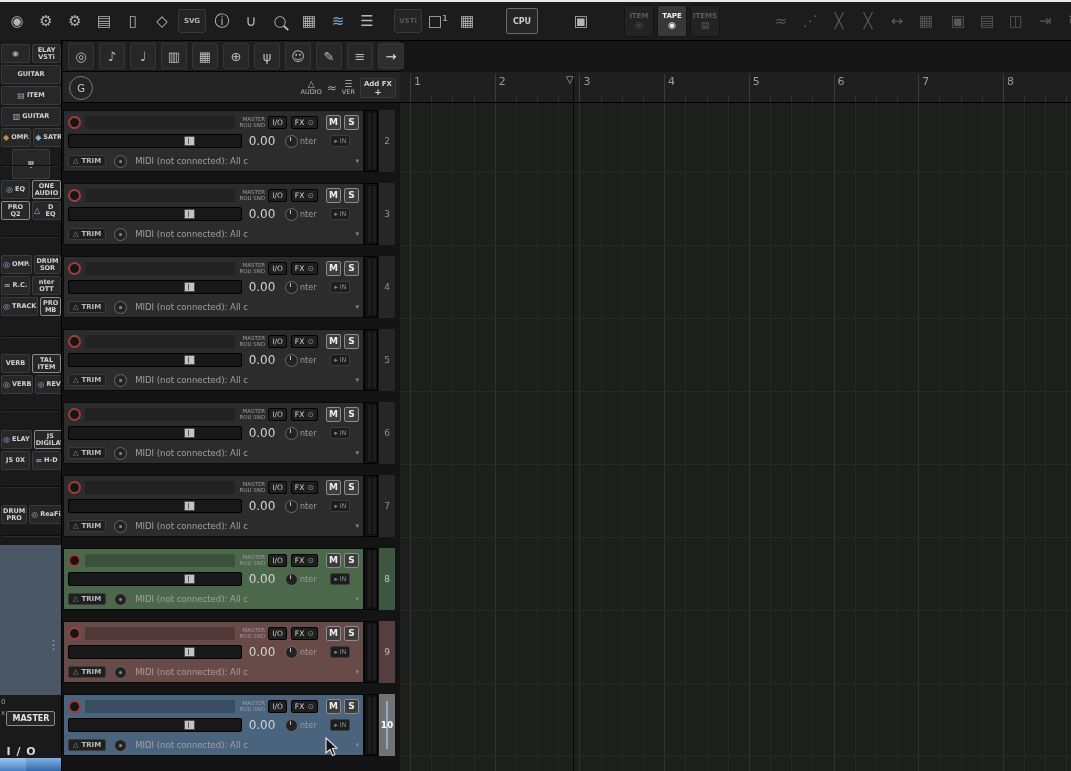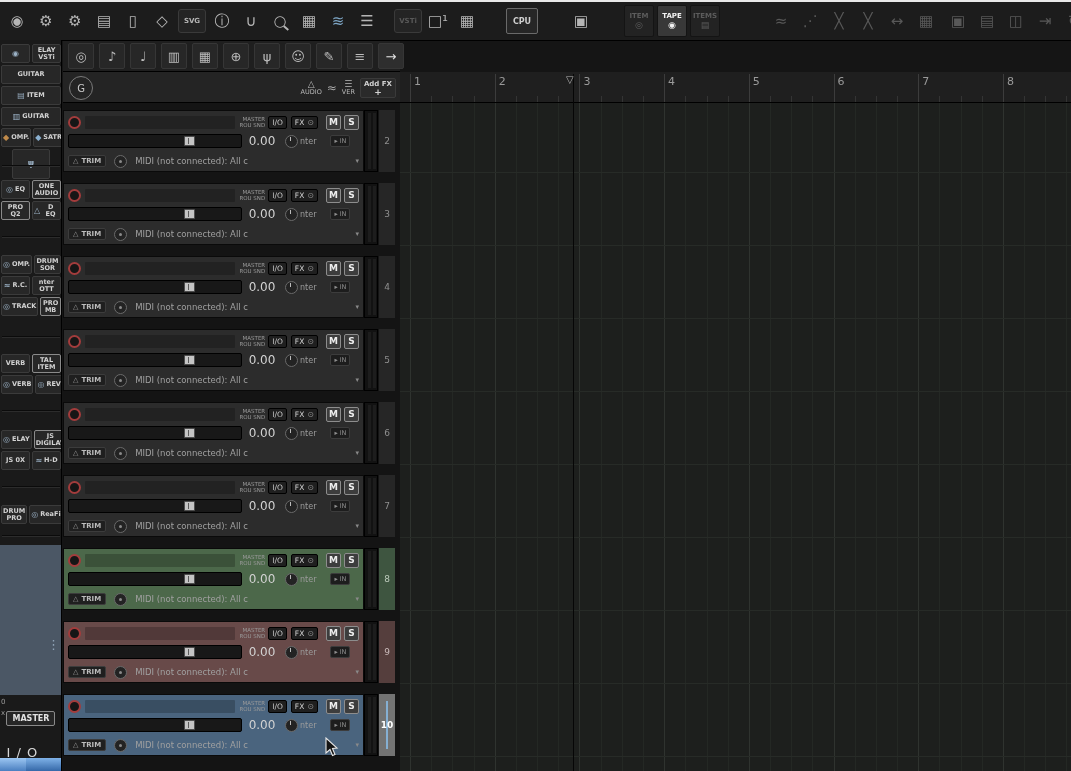--- a/index.html
+++ b/index.html
@@ -52,21 +52,21 @@
   .sb-cell.mic{min-height:26px;max-width:34px;margin:0 auto;font-size:13px;}
   .sb-icon{font-size:8px;line-height:8px;color:#9ab0c4;}
   .sb-label{white-space:pre-line;}
   .sb-div{position:absolute;left:2px;width:58px;height:1px;background:#0b0b0b;box-shadow:0 1px 0 #2c2c2c;}
   .sb-dock{position:absolute;left:0;top:505px;width:62px;height:150px;background:#4b5765;}
   .dock-dots{position:absolute;right:2px;top:95px;color:#8fa3b6;font-size:13px;line-height:10px;}
   .sb-master{position:absolute;left:0;top:655px;width:62px;height:60px;display:flex;}
   .mini{display:flex;flex-direction:column;gap:3px;padding:3px 1px;color:#9a9a9a;font-size:7px;}
   .mbtns{flex:1;display:flex;flex-direction:column;align-items:flex-start;gap:19px;padding-top:16px;}
   .master-btn{border:1px solid #8a8a8a;background:#262626;color:#e2e2e2;font-size:8px;font-weight:bold;padding:2px 5px;border-radius:2px;}
-  .io-label{color:#d8d8d8;font-size:13px;font-weight:normal;letter-spacing:1px;}
+  .io-label{color:#d8d8d8;font-size:11px;font-weight:bold;letter-spacing:1px;}
   .sb-bluebar{position:absolute;left:0;top:718px;width:62px;height:13px;background:linear-gradient(180deg,#7fb2e8,#3568a8);}
   .bluechip{position:absolute;left:0;top:0;width:26px;height:100%;background:linear-gradient(180deg,#9cc6f2,#4a7fc0);display:block;}
 
   
   .tcp{position:absolute;left:63px;top:103px;width:337px;height:668px;background:#141414;overflow:hidden;}
   .track{position:absolute;left:0;width:333px;height:62px;}
   .track.default{--bg:#2c2c2c;--numbg:#262626;--numcol:#8f8f8f;}
   .track.green{--bg:#4c684a;--numbg:#3e5540;--numcol:#bccabb;}
   .track.red{--bg:#684a49;--numbg:#553e3d;--numcol:#cabbbb;}
   .track.blue{--bg:#4a647e;--numbg:#85afd2;--numcol:#ffffff;}

